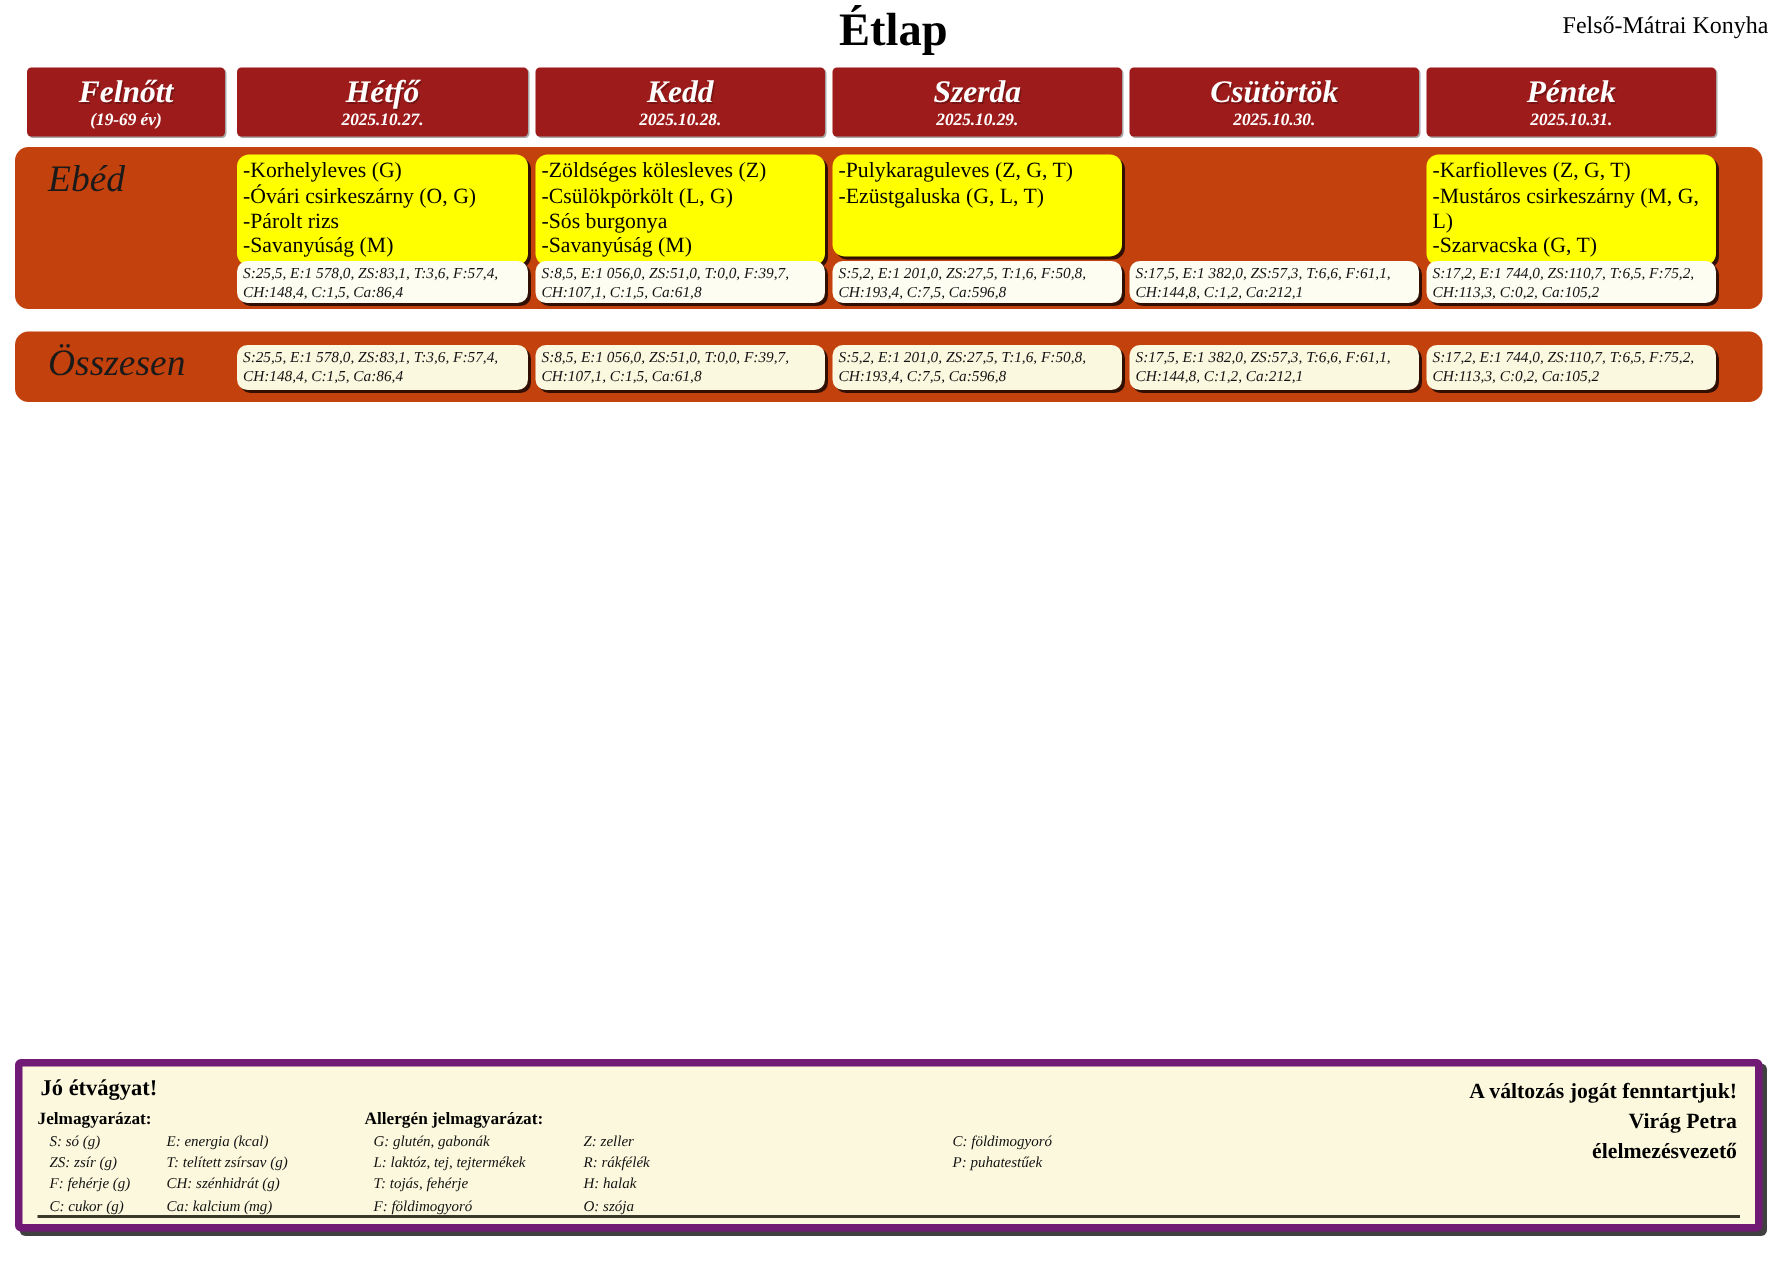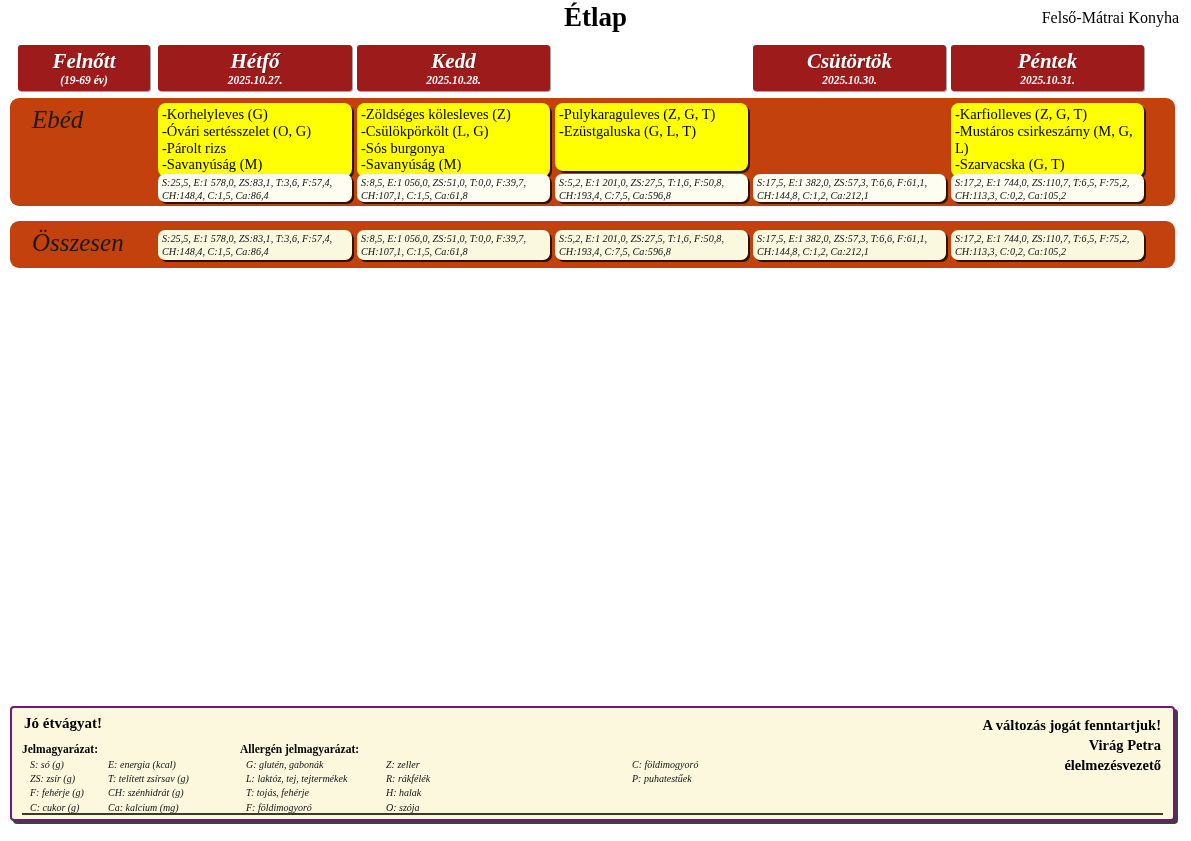--- a/index.html
+++ b/index.html
@@ -10,21 +10,21 @@
     font-family: "Liberation Serif", "DejaVu Serif", serif;
     overflow: hidden;
   }
   #page { position: relative; width: 1191px; height: 841px; }
 
   
   .titlebar { position: absolute; left: 0; top: 0; width: 1191px; height: 42px; }
   .doc-title {
     position: absolute; left: 0; right: 0; top: 2px;
     text-align: center;
-    font-size: 27px; font-weight: bold;
+    font-size: 31px; font-weight: bold;
     color: #000; letter-spacing: 0px;
   }
   .kitchen-name {
     position: absolute; right: 12px; top: 9px;
     font-size: 16px; color: #000;
   }
 
   
   .headrow { position: absolute; left: 0; top: 45px; width: 1191px; height: 46px; }
   .headcell {
@@ -90,21 +90,21 @@
     color: #111;
   }
   #row-ebed .nutbox { top: 76px; height: 28px; }
   #row-ossz  .nutbox { top: 9px;  height: 30px; background: #fbf8e0; }
 
   
   .footer {
     position: absolute; left: 10px; top: 706px;
     width: 1165px; height: 115px;
     background: #fbf8dd;
-    border: 2px solid #701a75;
+    border: 5px solid #701a75;
     border-radius: 4px;
     box-shadow: 3px 3px 0 rgba(0,0,0,0.75);
   }
   .bon-appetit {
     position: absolute; left: 12px; top: 7px;
     font-size: 15px; font-weight: bold; color: #000;
   }
   .signature {
     position: absolute; right: 12px; top: 7px;
     text-align: right; font-size: 14.5px; font-weight: bold;
@@ -141,36 +141,40 @@
         <div class="hc-sub">(19-69 év)</div>
       </div>
       <div class="headcell" style="left: 158px; width: 194px;">
         <div class="hc-name">Hétfő</div>
         <div class="hc-sub">2025.10.27.</div>
       </div>
       <div class="headcell" style="left: 357px; width: 193px;">
         <div class="hc-name">Kedd</div>
         <div class="hc-sub">2025.10.28.</div>
       </div>
+      <div class="headcell" style="left: 555px; width: 193px;">
+        <div class="hc-name">Szerda</div>
+        <div class="hc-sub">2025.10.29.</div>
+      </div>
       <div class="headcell" style="left: 753px; width: 193px;">
         <div class="hc-name">Csütörtök</div>
         <div class="hc-sub">2025.10.30.</div>
       </div>
       <div class="headcell" style="left: 951px; width: 193px;">
         <div class="hc-name">Péntek</div>
         <div class="hc-sub">2025.10.31.</div>
       </div>
     </div>
 
   <div class="mealrow" id="row-ebed">
     <div class="rowlabel">Ebéd</div>
   <div class="daycol" style="left: 148px; width: 194px;">
         <div class="dishbox">
           <div class="dish">-Korhelyleves (G)</div>
-          <div class="dish">-Óvári sertésszelet (O, G)</div>
+          <div class="dish">-Óvári csirkeszárny (O, G)</div>
           <div class="dish">-Párolt rizs</div>
           <div class="dish">-Savanyúság (M)</div>
         </div>
         <div class="nutbox">S:25,5, E:1 578,0, ZS:83,1, T:3,6, F:57,4, CH:148,4, C:1,5, Ca:86,4</div>
       </div>
       <div class="daycol" style="left: 347px; width: 193px;">
         <div class="dishbox">
           <div class="dish">-Zöldséges kölesleves (Z)</div>
           <div class="dish">-Csülökpörkölt (L, G)</div>
           <div class="dish">-Sós burgonya</div>

